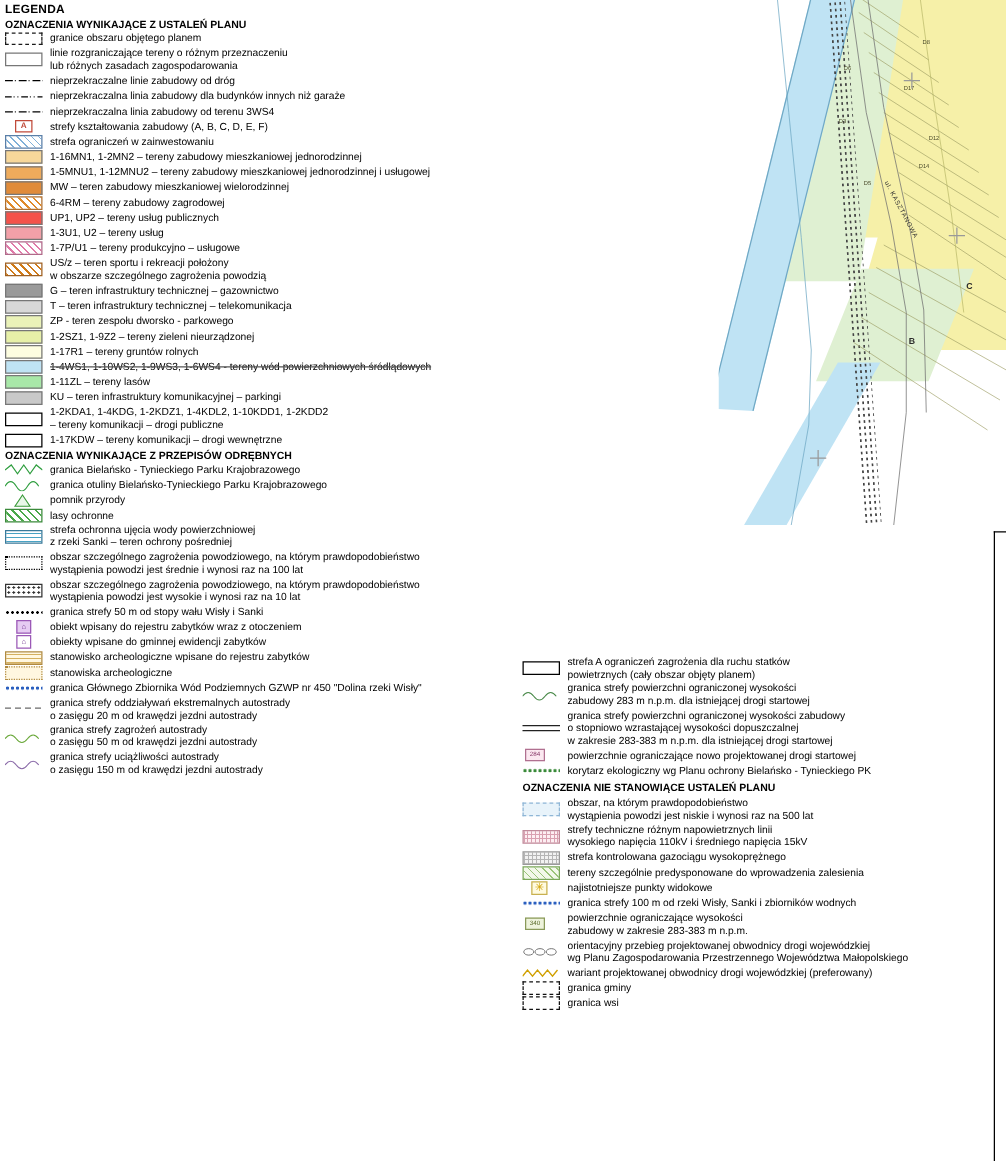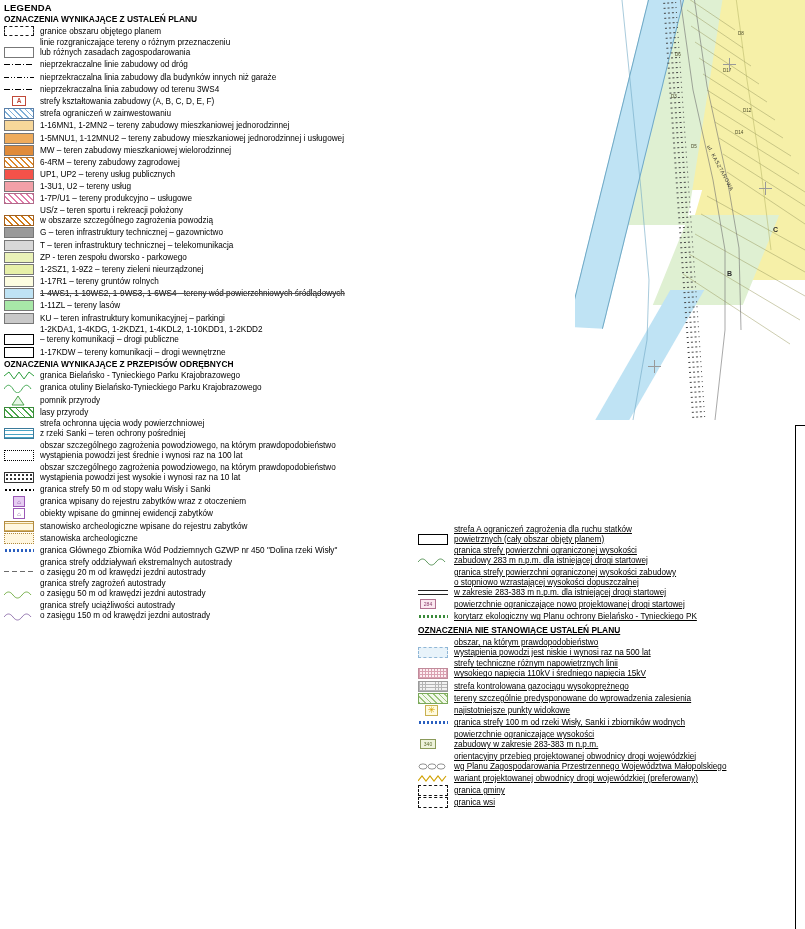--- a/index.html
+++ b/index.html
@@ -133,21 +133,21 @@
     letter-spacing: 0.2px;
   }
   .section-head {
     font-size: 8.4px;
     font-weight: bold;
     margin-top: 1px;
     margin-bottom: 1.5px;
   }
   .row {
     display: flex;
-    align-items: flex-end;
+    align-items: center;
     margin-bottom: 1.2px;
     min-height: 11px;
   }
   .sym {
     width: 30px;
     min-width: 30px;
     height: 11px;
     margin-right: 6px;
     position: relative;
     flex: 0 0 30px;
@@ -251,21 +251,20 @@
     font-size: 5px; display: flex; align-items: center; justify-content: center;
   }
   .s-villagebox { border: 1.3px dashed #111; background: #fff; }
   .s-gminabox { border: 1.3px dashed #111; background: #fff; }
 
   .legend-col2 {
     position: absolute;
     left: 418px;
     top: 524px;
     width: 385px;
-    text-decoration: underline;
   }
   .legend-col2 .sym { width: 30px; min-width: 30px; flex: 0 0 30px; }
   .sub-head {
     font-size: 8.4px; font-weight: bold; margin-top: 3px; margin-bottom: 2px;
   }
   .strike { text-decoration: line-through; text-decoration-color: #555; }
 </style>
 </head>
 <body>
 
@@ -539,21 +538,21 @@
           <polygon points="14,1 20,10 8,10" stroke="#3a9a3a" stroke-width="0.9" fill="#e8f7e8"></polygon>
         </svg>
     </div>
     <div class="txt">pomnik przyrody</div>
   </div>
 
   <div class="row">
     <div class="sym">
         <div class="s-hatch-green" style="position:absolute;inset:0"></div>
       </div>
-    <div class="txt">lasy przyrody</div>
+    <div class="txt">lasy ochronne</div>
   </div>
 
   <div class="row">
     <div class="sym">
         <div class="s-hatch-cyan" style="position:absolute;inset:0"></div>
       </div>
     <div class="txt" style="white-space:pre-line">strefa ochronna ujęcia wody powierzchniowej
 z rzeki Sanki – teren ochrony pośredniej</div>
   </div>
 
@@ -577,21 +576,21 @@
     <div class="sym">
         <div class="s-sqdot"></div>
       </div>
     <div class="txt">granica strefy 50 m od stopy wału Wisły i Sanki</div>
   </div>
 
   <div class="row">
     <div class="sym">
         <div class="s-monument">⌂</div>
       </div>
-    <div class="txt">granica wpisany do rejestru zabytków wraz z otoczeniem</div>
+    <div class="txt">obiekt wpisany do rejestru zabytków wraz z otoczeniem</div>
   </div>
 
   <div class="row">
     <div class="sym">
         <div class="s-monument2">⌂</div>
       </div>
     <div class="txt">obiekty wpisane do gminnej ewidencji zabytków</div>
   </div>
 
   <div class="row">

